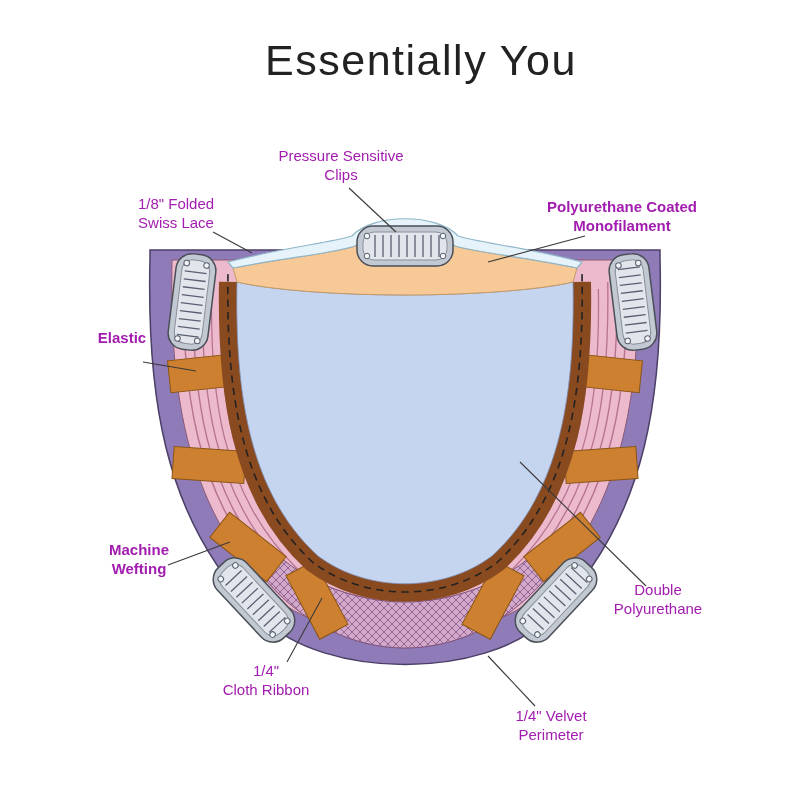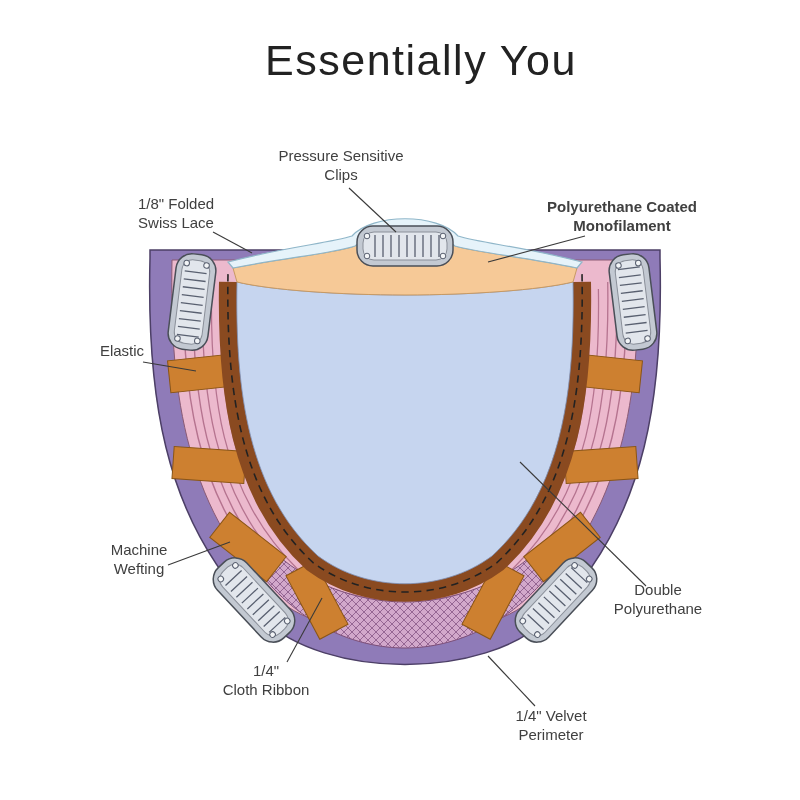--- a/index.html
+++ b/index.html
@@ -6,21 +6,21 @@
   #canvas{
     position:relative;width:800px;height:768px;background:#ffffff;
     font-family:"Liberation Sans", sans-serif;overflow:hidden;padding-left:42px;
   }
   #title{
     position:absolute;left:0;right:0;top:36px;text-align:center;
     font-size:43px;font-weight:400;letter-spacing:1.5px;color:#222;
   }
   .label{
     position:absolute;transform:translateX(-50%);
-    font-size:15px;line-height:1.25;color:#404040;text-align:center;
+    font-size:15px;line-height:1.25;color:#a21caf;text-align:center;
     white-space:pre-line;
   }
   svg{position:absolute;left:0;top:0;}
 </style>
 </head>
 <body>
 
 <div id="canvas">
 
   <div id="title">Essentially You</div>
@@ -98,22 +98,22 @@
       <line x1="535" y1="706" x2="488" y2="656"></line>
     </g>
   </svg>
 
   <div class="label" style="left:341px;top:147px;">Pressure Sensitive
 Clips</div>
   <div class="label" style="left:176px;top:195px;">1/8" Folded
 Swiss Lace</div>
   <div class="label" style="left:622px;top:198px;font-weight:bold;">Polyurethane Coated
 Monofilament</div>
-  <div class="label" style="left:122px;top:342px;">Elastic</div>
-  <div class="label" style="left:139px;top:541px;">Machine
+  <div class="label" style="left:122px;top:329px;font-weight:bold;">Elastic</div>
+  <div class="label" style="left:139px;top:541px;font-weight:bold;">Machine
 Wefting</div>
   <div class="label" style="left:658px;top:581px;">Double
 Polyurethane</div>
   <div class="label" style="left:266px;top:662px;">1/4"
 Cloth Ribbon</div>
   <div class="label" style="left:551px;top:707px;">1/4" Velvet
 Perimeter</div>
 
 </div>
 

